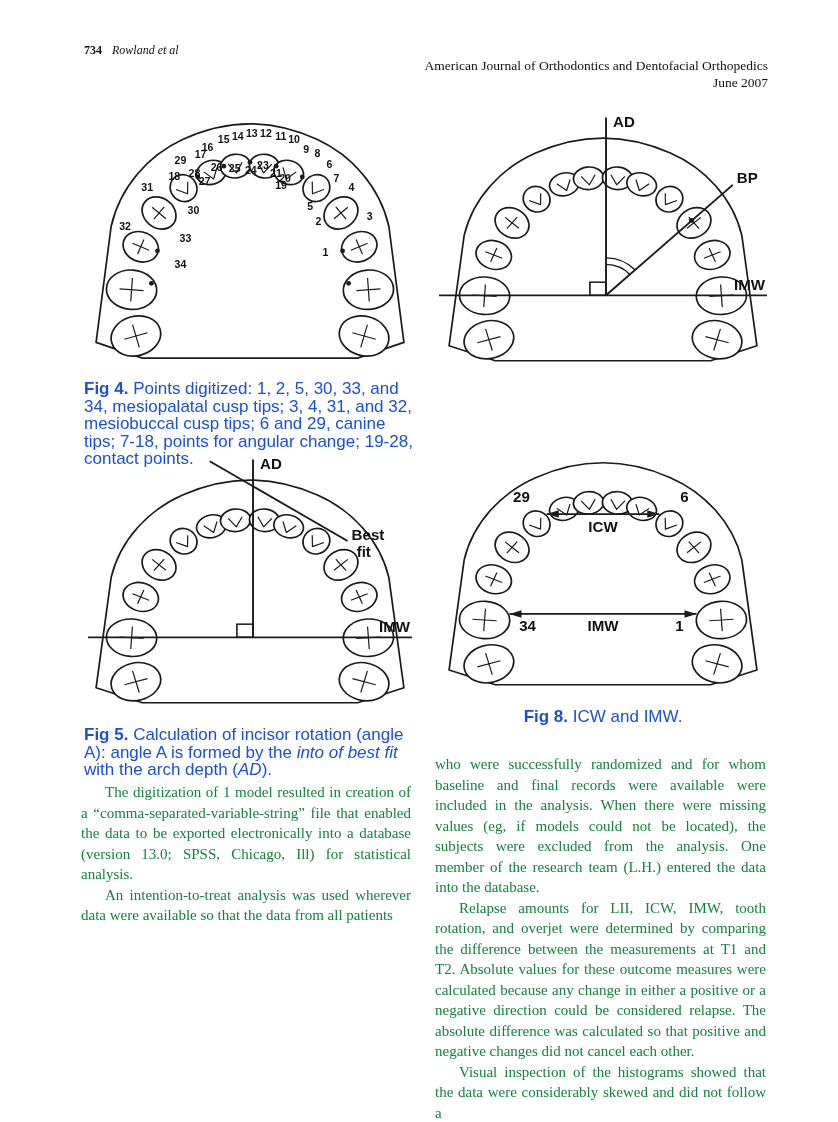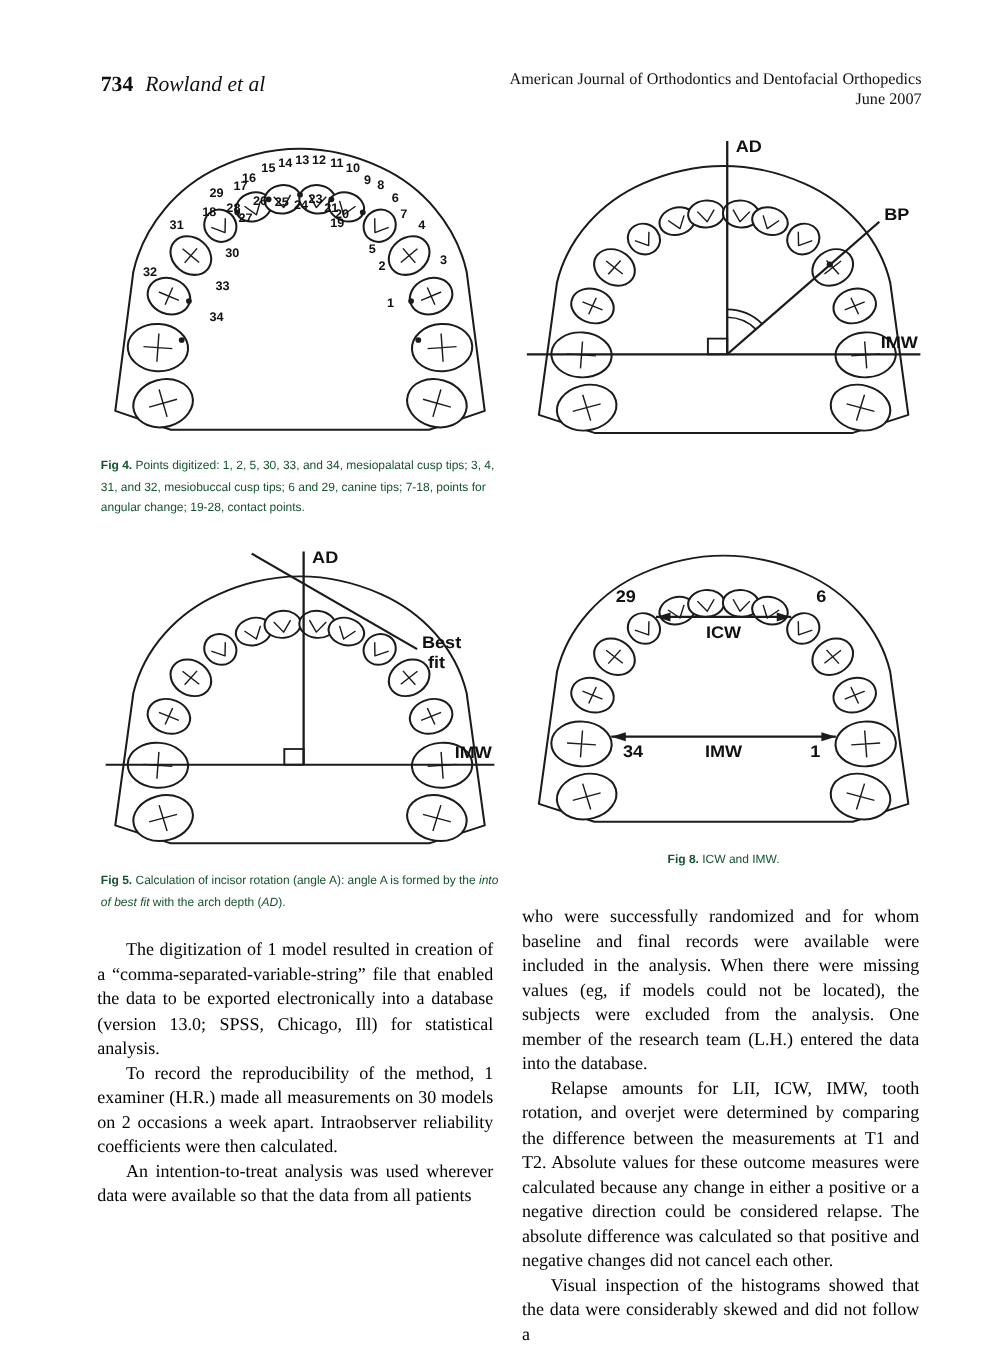--- a/index.html
+++ b/index.html
@@ -1,33 +1,33 @@
 <!DOCTYPE html>
 <html><head>
 <meta charset="utf-8">
 <style>
   html,body{margin:0;padding:0;background:#ffffff;}
   .page{position:relative;width:838px;height:1122px;background:#fff;overflow:hidden;
         font-family:"Liberation Serif",serif;color:#111;}
   
-  .hdr-left{position:absolute;left:84px;top:60px;font-size:18px;}
+  .hdr-left{position:absolute;left:84px;top:43px;font-size:12px;}
   .hdr-left .pageno{font-weight:bold;margin-right:10px;}
   .hdr-left .authors{font-style:italic;}
   .hdr-right{position:absolute;right:70px;top:57px;text-align:right;
              font-size:13.5px;line-height:17px;}
   
   .figblock{position:absolute;width:332px;}
   .figblock svg{display:block;}
-  .caption{font-family:"Liberation Sans",sans-serif;font-size:10px;line-height:17.5px;
-           color:#14532d;margin:12px 0 0 0;text-align:left;}
+  .caption{font-family:"Liberation Sans",sans-serif;font-size:17px;line-height:17.5px;
+           color:#1d4ed8;margin:12px 0 0 0;text-align:left;}
   .caption .figlab{font-weight:bold;}
   .caption i{font-style:italic;}
   .caption.centered{text-align:center;}
   
-  .col{position:absolute;font-size:15px;line-height:20.5px;text-align:justify;color:#000000;}
+  .col{position:absolute;font-size:15px;line-height:20.5px;text-align:justify;color:#15803d;}
   .col p{margin:0;text-indent:24px;}
   .col p.cont{text-indent:0;}
   .col p.blockind{text-indent:0;padding-left:22px;margin-bottom:6px;}
 </style>
 </head>
 <body>
 
 <div class="page">
 
   <div class="hdr-left">
@@ -373,21 +373,20 @@
         <text x="241" y="198" font-size="15" font-weight="bold" font-family="&quot;Liberation Sans&quot;, sans-serif" fill="#111" text-anchor="middle">1</text>
       </svg>
     <p class="caption centered">
       <b class="figlab">Fig 8.</b>
       <span>ICW and IMW.</span>
     </p>
   </div>
 
   <div class="col" style="left:81px;top:782px;width:330px;">
     <p>The digitization of 1 model resulted in creation of a “comma-separated-variable-string” file that enabled the data to be exported electronically into a database (version 13.0; SPSS, Chicago, Ill) for statistical analysis.</p>
-    <p>To record the reproducibility of the method, 1 examiner (H.R.) made all measurements on 30 models on 2 occasions a week apart. Intraobserver reliability coefficients were then calculated.</p>
     <p>An intention-to-treat analysis was used wherever data were available so that the data from all patients</p>
   </div>
   <div class="col" style="left:435px;top:754px;width:331px;">
     <p class="cont">who were successfully randomized and for whom baseline and final records were available were included in the analysis. When there were missing values (eg, if models could not be located), the subjects were excluded from the analysis. One member of the research team (L.H.) entered the data into the database.</p>
     <p>Relapse amounts for LII, ICW, IMW, tooth rotation, and overjet were determined by comparing the difference between the measurements at T1 and T2. Absolute values for these outcome measures were calculated because any change in either a positive or a negative direction could be considered relapse. The absolute difference was calculated so that positive and negative changes did not cancel each other.</p>
     <p>Visual inspection of the histograms showed that the data were considerably skewed and did not follow a</p>
   </div>
 
 </div>
 

